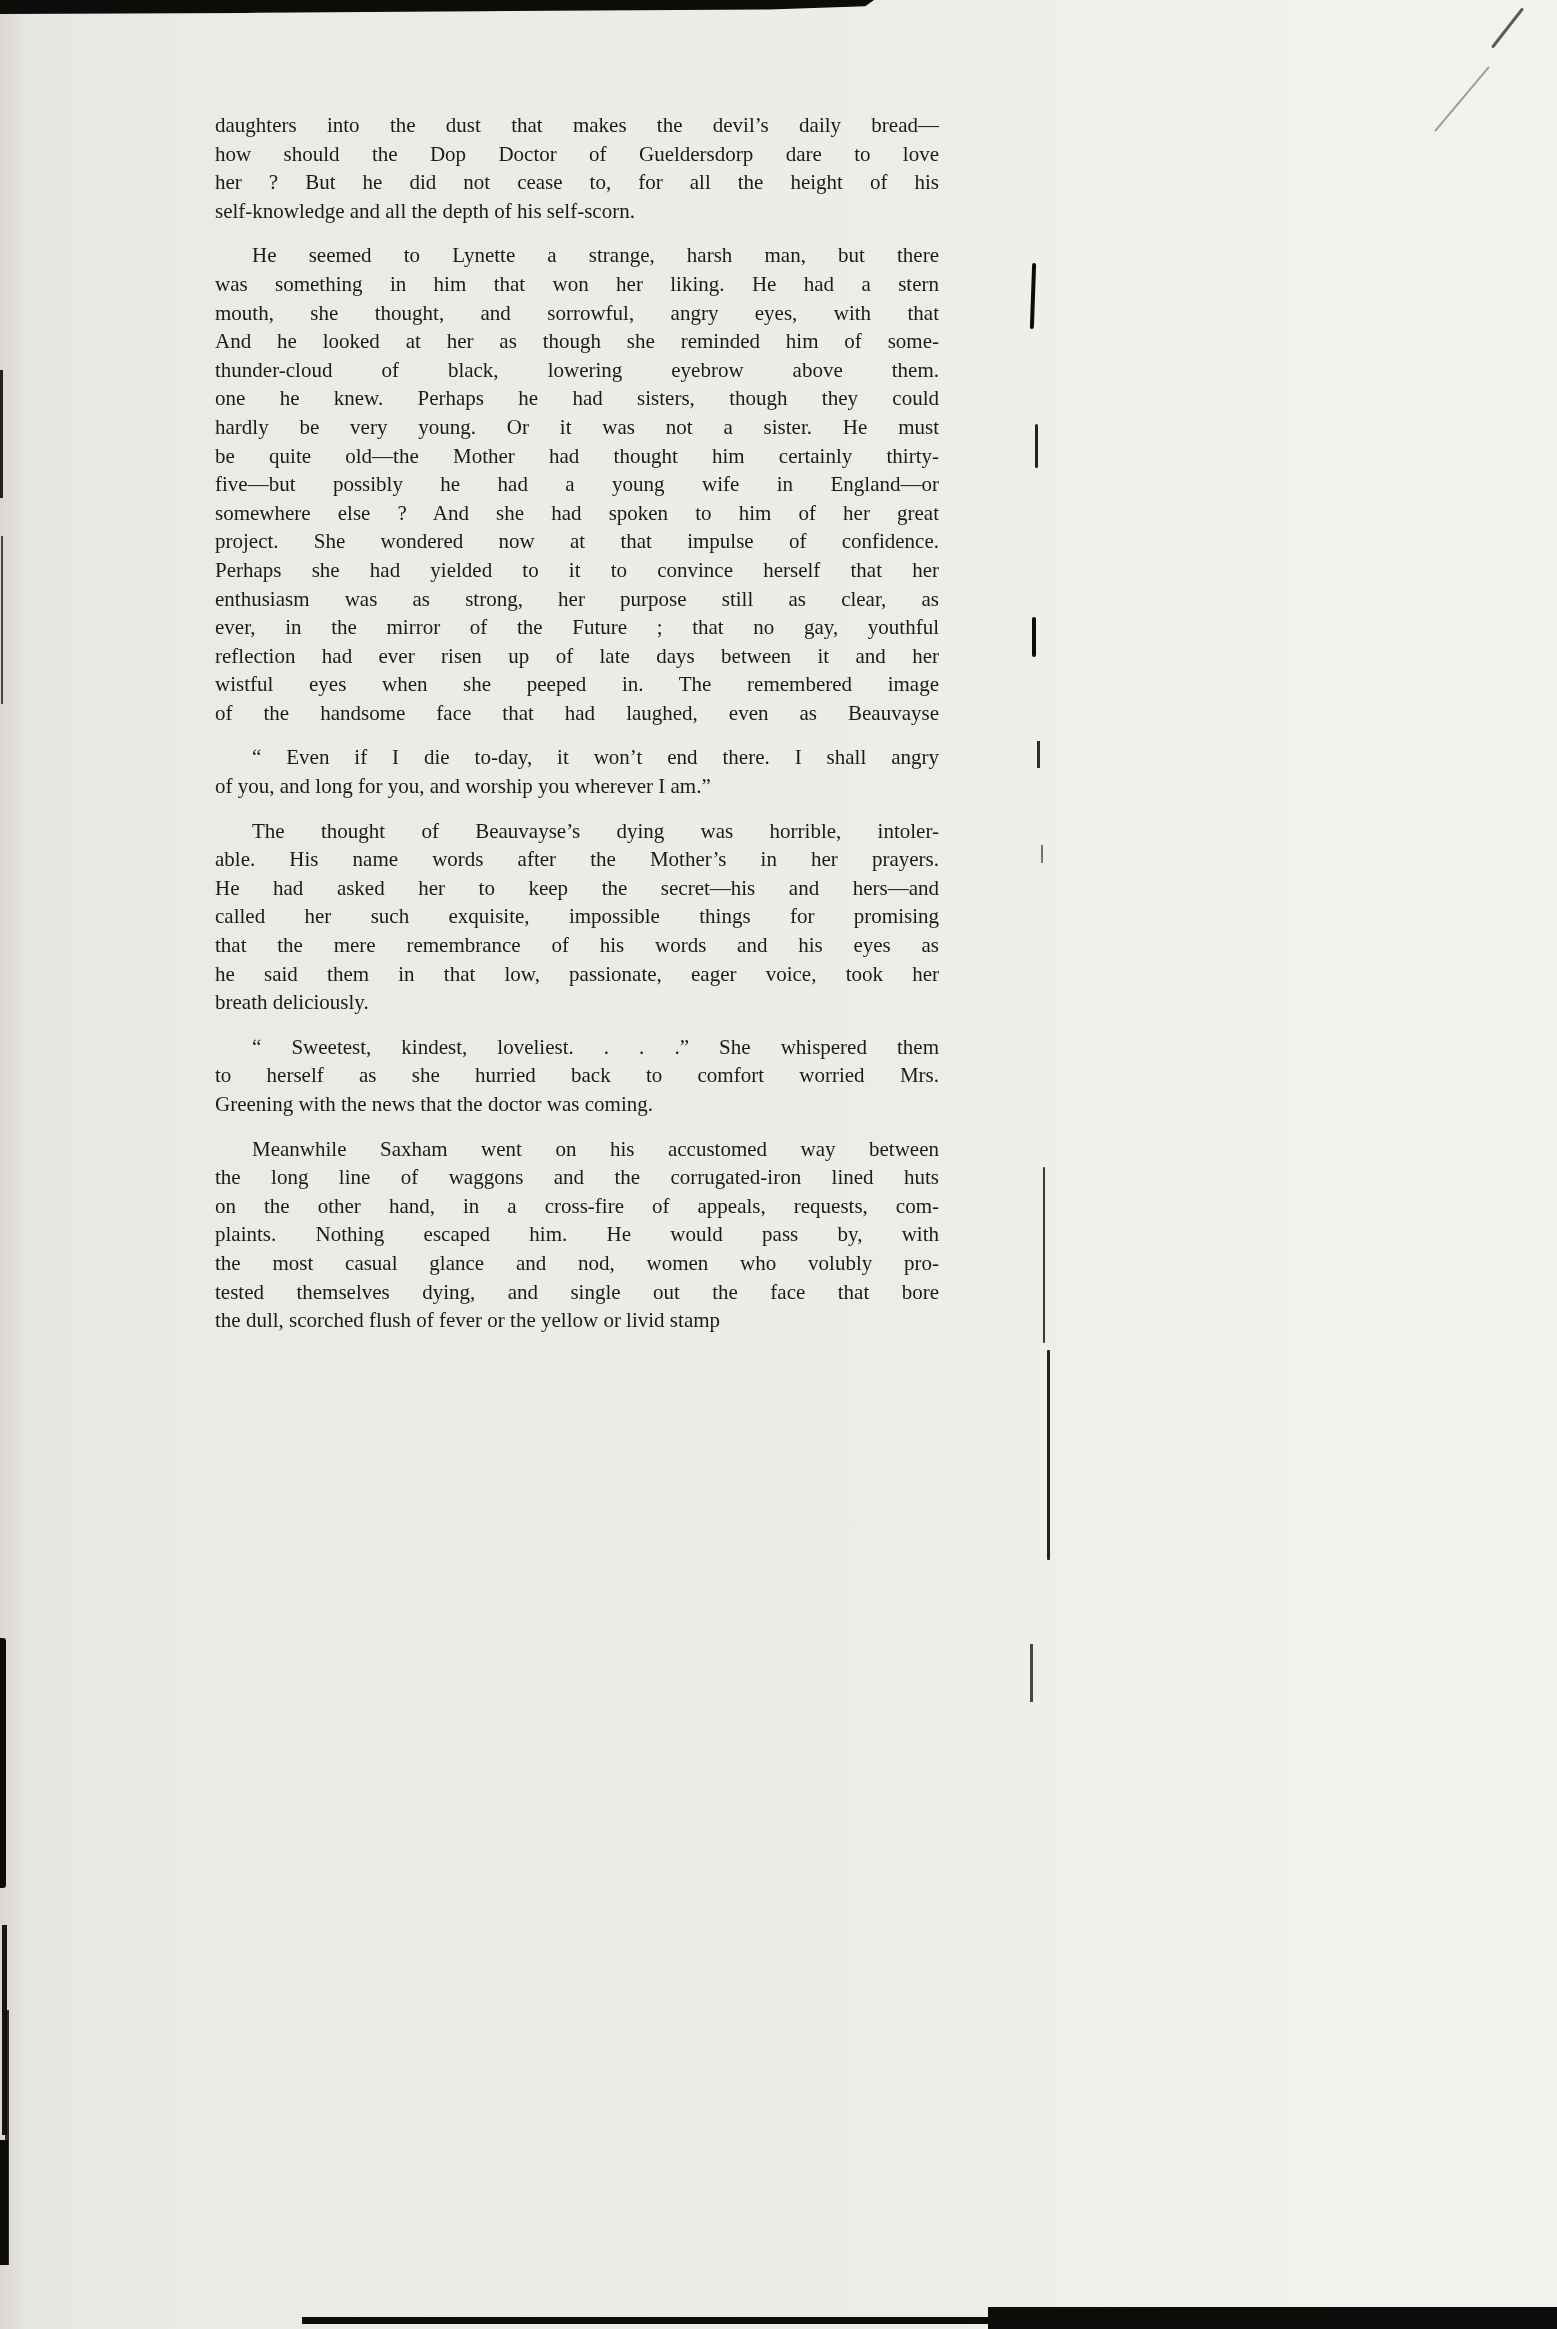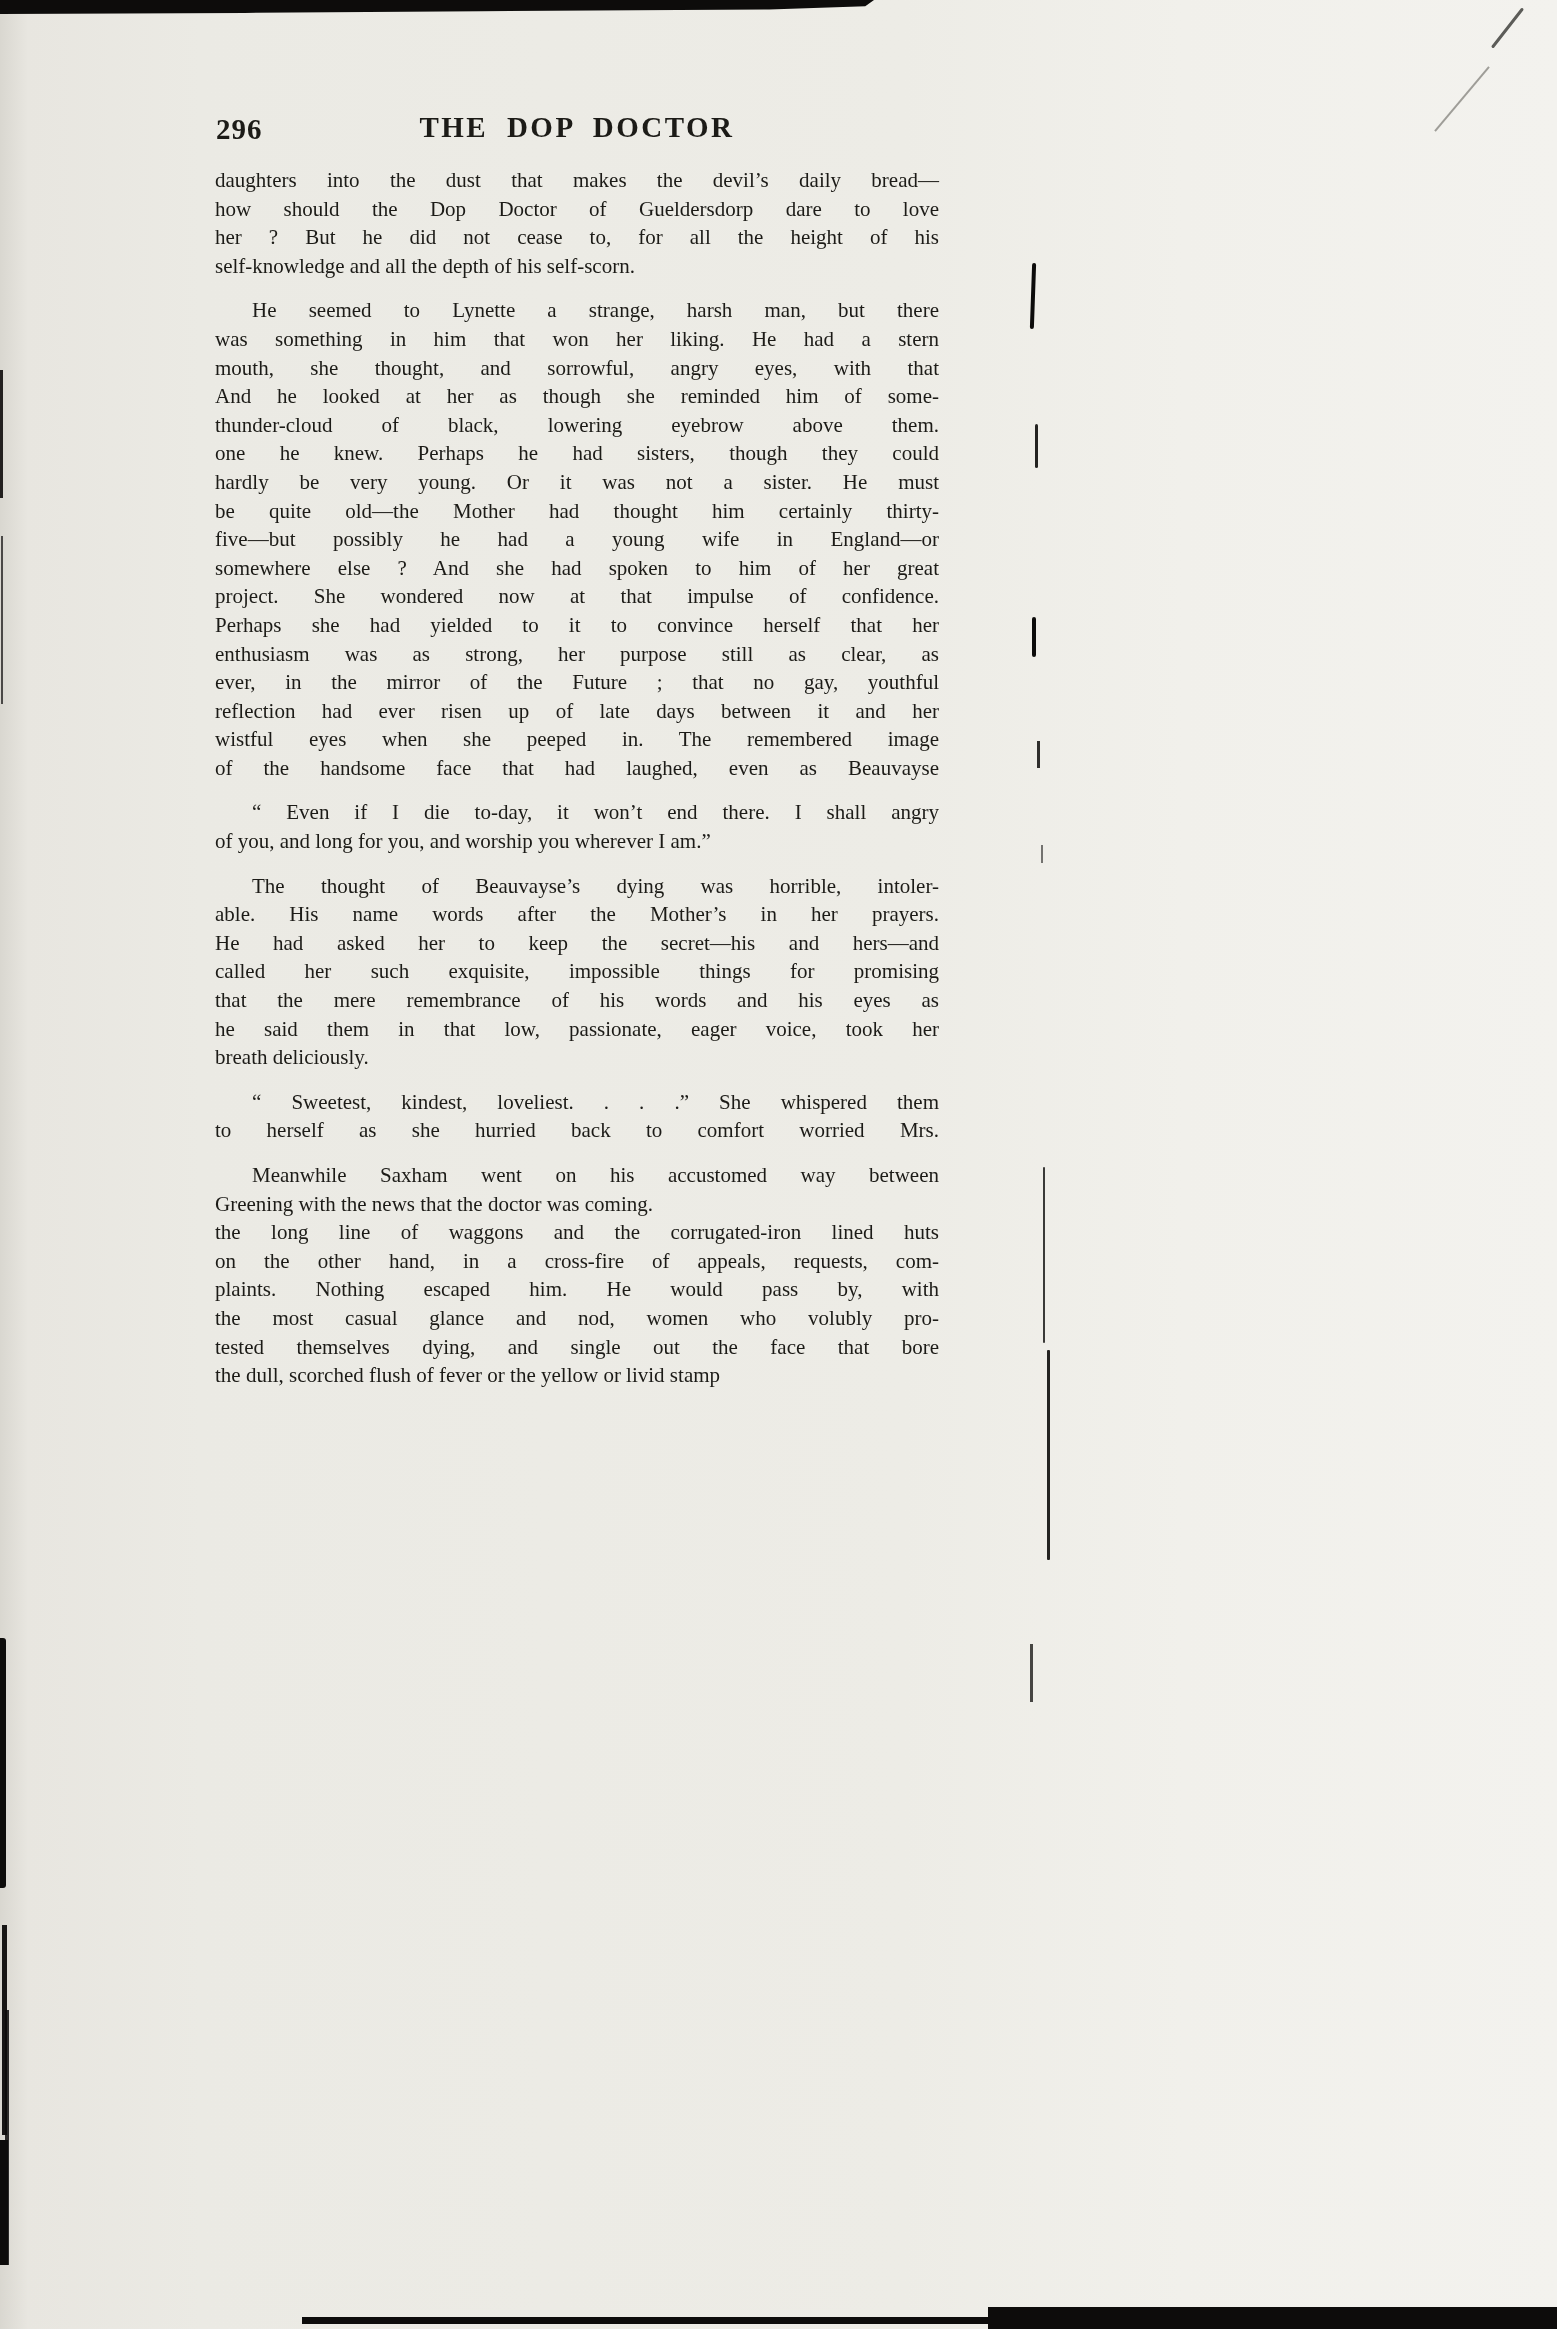--- a/index.html
+++ b/index.html
@@ -57,24 +57,20 @@
 <div class="art l1"></div>
 <div class="art l2"></div>
 <div class="art l3"></div>
 <div class="art l4"></div>
 <div class="art l5"></div>
 <div class="art l6"></div>
 <div class="art b1"></div>
 <div class="art b2"></div>
 
 <div class="text-col">
-  <div class="header">
-    <span class="page-num">296</span>
-    <div class="title">THE DOP DOCTOR</div>
-  </div>
   <div class="body-text">
       <div class="line"><span>daughters into the dust that makes the devil’s daily bread—</span></div>
       <div class="line"><span>how should the Dop Doctor of Gueldersdorp dare to love</span></div>
       <div class="line"><span>her ? But he did not cease to, for all the height of his</span></div>
       <div class="line last"><span>self-knowledge and all the depth of his self-scorn.</span></div>
       <div class="line indent"><span>He seemed to Lynette a strange, harsh man, but there</span></div>
       <div class="line"><span>was something in him that won her liking. He had a stern</span></div>
       <div class="line"><span>mouth, she thought, and sorrowful, angry eyes, with that</span></div>
       <div class="line"><span>And he looked at her as though she reminded him of some-</span></div>
       <div class="line"><span>thunder-cloud of black, lowering eyebrow above them.</span></div>
@@ -94,22 +90,22 @@
       <div class="line last"><span>of you, and long for you, and worship you wherever I am.”</span></div>
       <div class="line indent"><span>The thought of Beauvayse’s dying was horrible, intoler-</span></div>
       <div class="line"><span>able. His name words after the Mother’s in her prayers.</span></div>
       <div class="line"><span>He had asked her to keep the secret—his and hers—and</span></div>
       <div class="line"><span>called her such exquisite, impossible things for promising</span></div>
       <div class="line"><span>that the mere remembrance of his words and his eyes as</span></div>
       <div class="line"><span>he said them in that low, passionate, eager voice, took her</span></div>
       <div class="line last"><span>breath deliciously.</span></div>
       <div class="line indent"><span>“ </span><span style="">Sweetest, kindest, loveliest.</span><span> . . .” She whispered them</span></div>
       <div class="line"><span>to herself as she hurried back to comfort worried Mrs.</span></div>
+      <div class="line last"><span>Greening with the news that the doctor was coming.</span></div>
       <div class="line indent"><span>Meanwhile Saxham went on his accustomed way between</span></div>
-      <div class="line last"><span>Greening with the news that the doctor was coming.</span></div>
       <div class="line"><span>the long line of waggons and the corrugated-iron lined huts</span></div>
       <div class="line"><span>on the other hand, in a cross-fire of appeals, requests, com-</span></div>
       <div class="line"><span>plaints. Nothing escaped him. He would pass by, with</span></div>
       <div class="line"><span>the most casual glance and nod, women who volubly pro-</span></div>
       <div class="line"><span>tested themselves dying, and single out the face that bore</span></div>
       <div class="line last"><span>the dull, scorched flush of fever or the yellow or livid stamp</span></div>
     </div>
 </div>
 
 </body></html>

